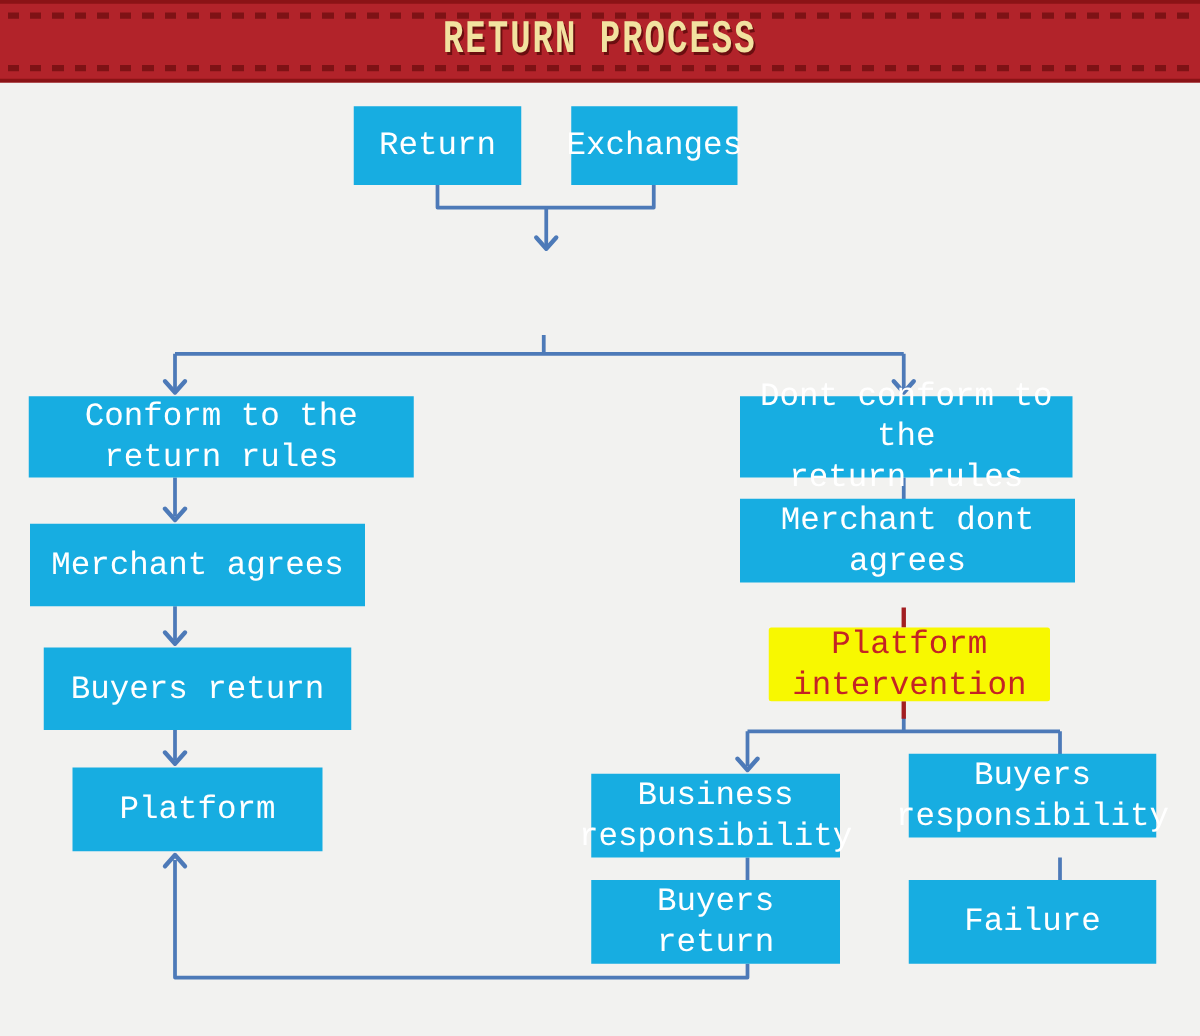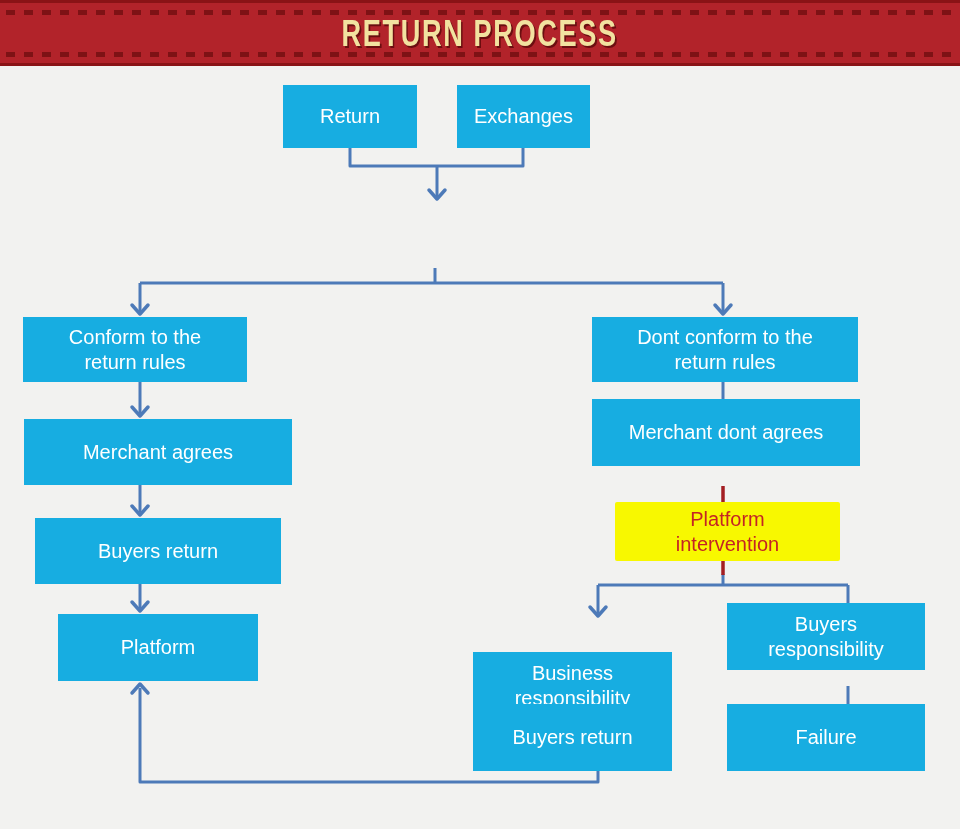--- a/index.html
+++ b/index.html
@@ -1,20 +1,20 @@
 <!DOCTYPE html>
 <html><head>
 <meta charset="utf-8">
 <style>
   html,body { margin:0; padding:0; }
   body { background:#ffffff; font-family:"Liberation Sans", sans-serif; }
 
   .stage {
     position:relative; width:960px; height:829px;
-    background:#f2f2f0; overflow:hidden;
+    background:#f2f2f0; overflow:hidden;font-family:Liberation Mono, monospace;
   }
 
   
   .banner {
     position:absolute; left:0; top:0; width:960px; height:60px;
     background:#b2232a;
     border-top:3px solid #8a1316;
     border-bottom:3px solid #8a1316;
     display:flex; align-items:center; justify-content:center;
   }
@@ -33,21 +33,21 @@
     white-space:nowrap;
   }
 
   
   .connectors { position:absolute; left:0; top:0; z-index:1; }
 
   .node {
     position:absolute; z-index:2;
     background:#17ade1; color:#ffffff;
     display:flex; align-items:center; justify-content:center;
-    text-align:center; font-size:20px; line-height:1.25;
+    text-align:center; font-size:26px; line-height:1.25;
   }
   .node-label { white-space:pre-line; }
   .node.platform {
     background:#f8f800; color:#c42424; border-radius:2px;
   }
 </style>
 </head>
 <body>
 
 <div class="stage">
@@ -99,21 +99,21 @@
 
   <div class="node" style="left:283px;top:85px;width:134px;height:63px">
     <span class="node-label">Return</span>
   </div>
 
   <div class="node" style="left:457px;top:85px;width:133px;height:63px">
     <span class="node-label">Exchanges</span>
   </div>
 
 
-  <div class="node" style="left:23px;top:317px;width:224px;height:65px">
+  <div class="node" style="left:23px;top:317px;width:308px;height:65px">
     <span class="node-label">Conform to the
 return rules</span>
   </div>
 
   <div class="node" style="left:592px;top:317px;width:266px;height:65px">
     <span class="node-label">Dont conform to the
 return rules</span>
   </div>
 
   <div class="node" style="left:24px;top:419px;width:268px;height:66px">
@@ -130,21 +130,21 @@
   </div>
 
   <div class="node" style="left:35px;top:518px;width:246px;height:66px">
     <span class="node-label">Buyers return</span>
   </div>
 
   <div class="node" style="left:58px;top:614px;width:200px;height:67px">
     <span class="node-label">Platform</span>
   </div>
 
-  <div class="node" style="left:473px;top:652px;width:199px;height:67px">
+  <div class="node" style="left:473px;top:619px;width:199px;height:67px">
     <span class="node-label">Business
 responsibility</span>
   </div>
 
   <div class="node" style="left:727px;top:603px;width:198px;height:67px">
     <span class="node-label">Buyers
 responsibility</span>
   </div>
 
   <div class="node" style="left:473px;top:704px;width:199px;height:67px">

